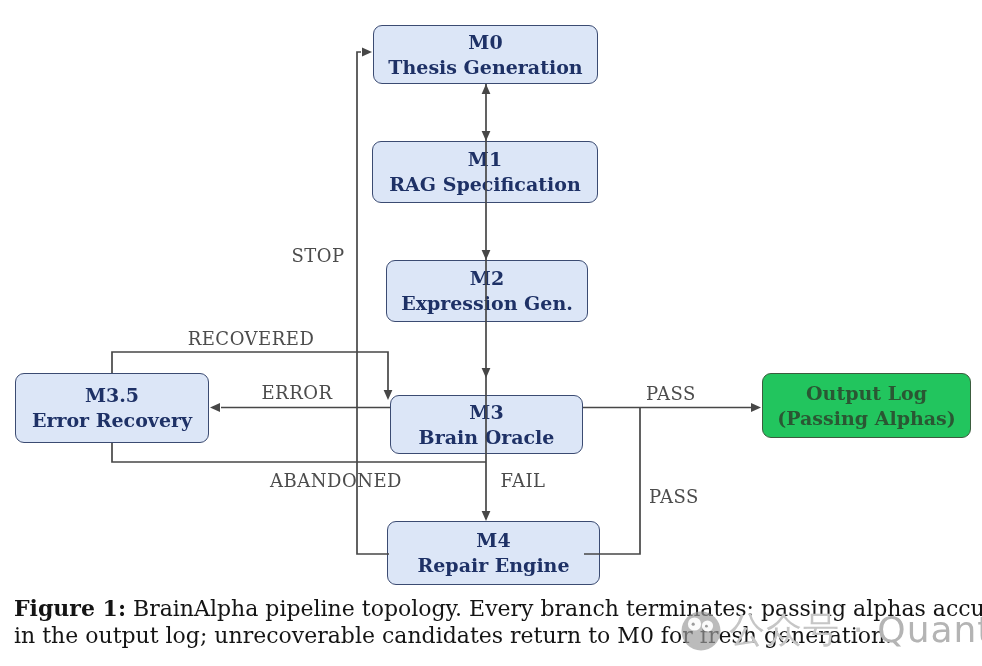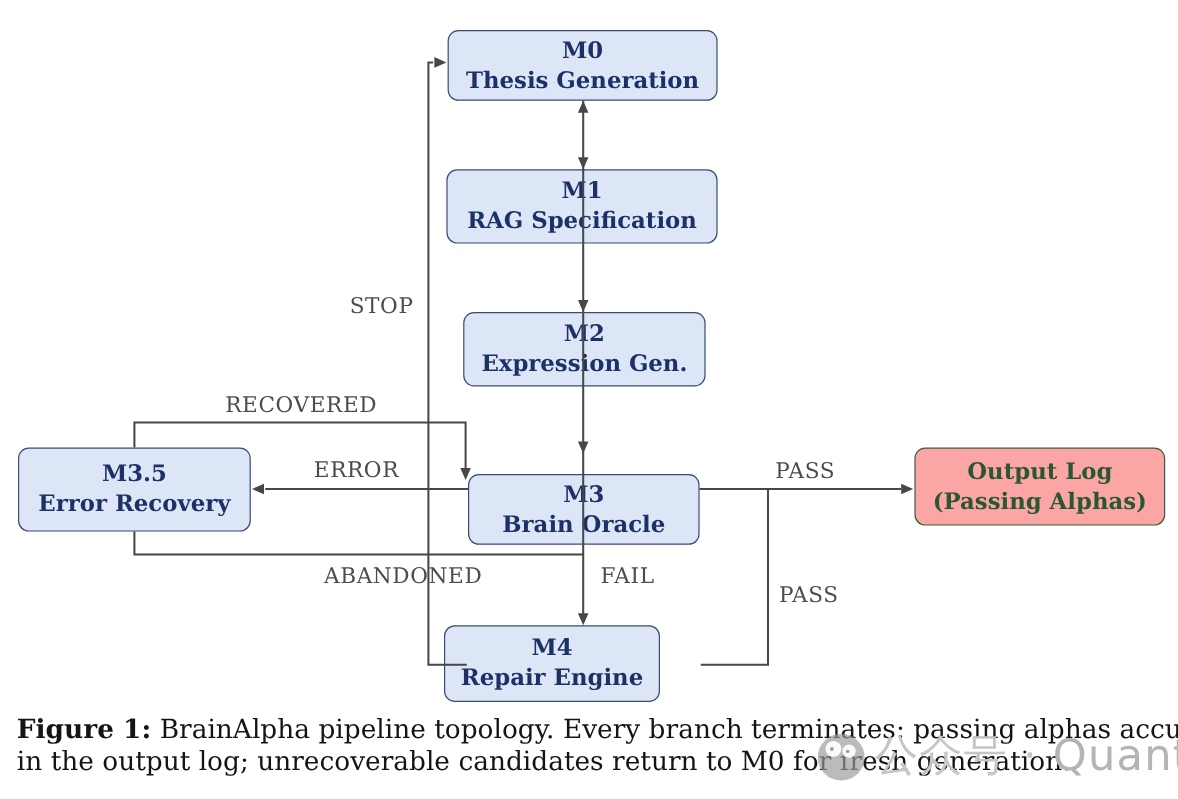--- a/index.html
+++ b/index.html
@@ -21,21 +21,21 @@
     align-items:center;justify-content:center;
     text-align:center;
     font-weight:bold;
     font-size:19px;
     line-height:25px;
     white-space:nowrap;
     z-index:1;
   }
   .node.green{
     border-color:#3c5c3e;
-    background:#fca5a5;
+    background:#22c55e;
     color:#2a5733;
     align-items:center;
   }
   #edges{
     position:absolute;left:0;top:0;z-index:2;
     pointer-events:none;
   }
   .edge-label{
     position:absolute;
     transform:translate(-50%,-50%);
@@ -96,21 +96,21 @@
   <div class="node" style="left:390px;top:378px;width:193px;height:59px;margin-top:17px;">
     <span>M3</span>
     <span>Brain Oracle</span>
   </div>
 
   <div class="node" style="left:15px;top:373px;width:194px;height:70px;">
     <span>M3.5</span>
     <span>Error Recovery</span>
   </div>
 
-  <div class="node" style="left:370px;top:521px;width:180px;height:64px;">
+  <div class="node" style="left:387px;top:521px;width:213px;height:64px;">
     <span>M4</span>
     <span>Repair Engine</span>
   </div>
 
   <div class="node green" style="left:762px;top:373px;width:209px;height:65px;">
     <span>Output Log</span>
     <span>(Passing Alphas)</span>
   </div>
 
   <svg id="edges" width="982" height="666" viewBox="0 0 982 666">

